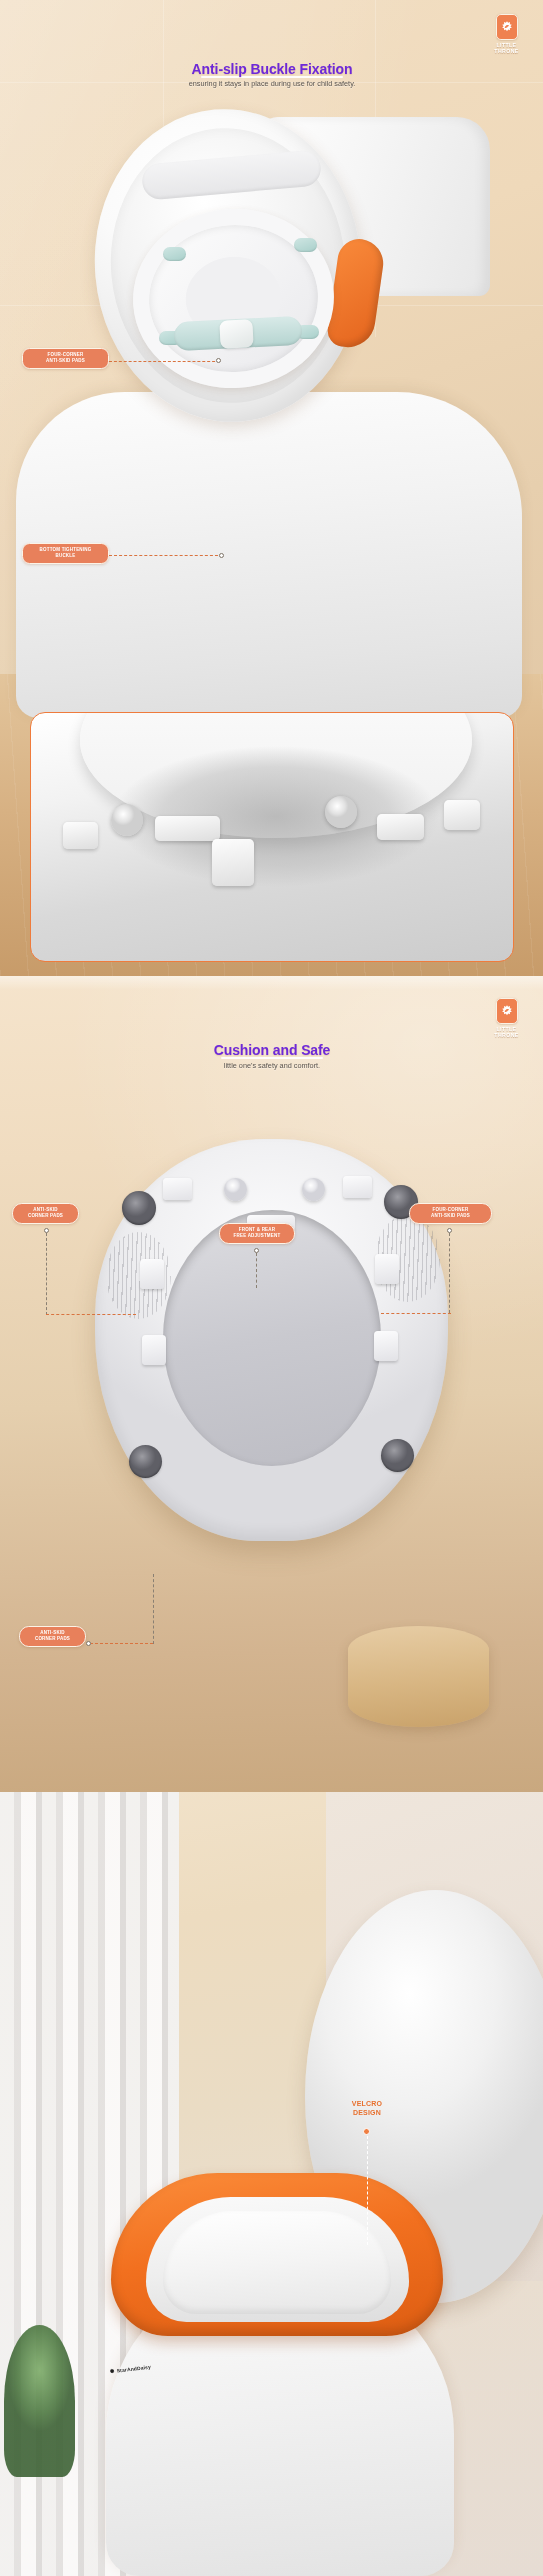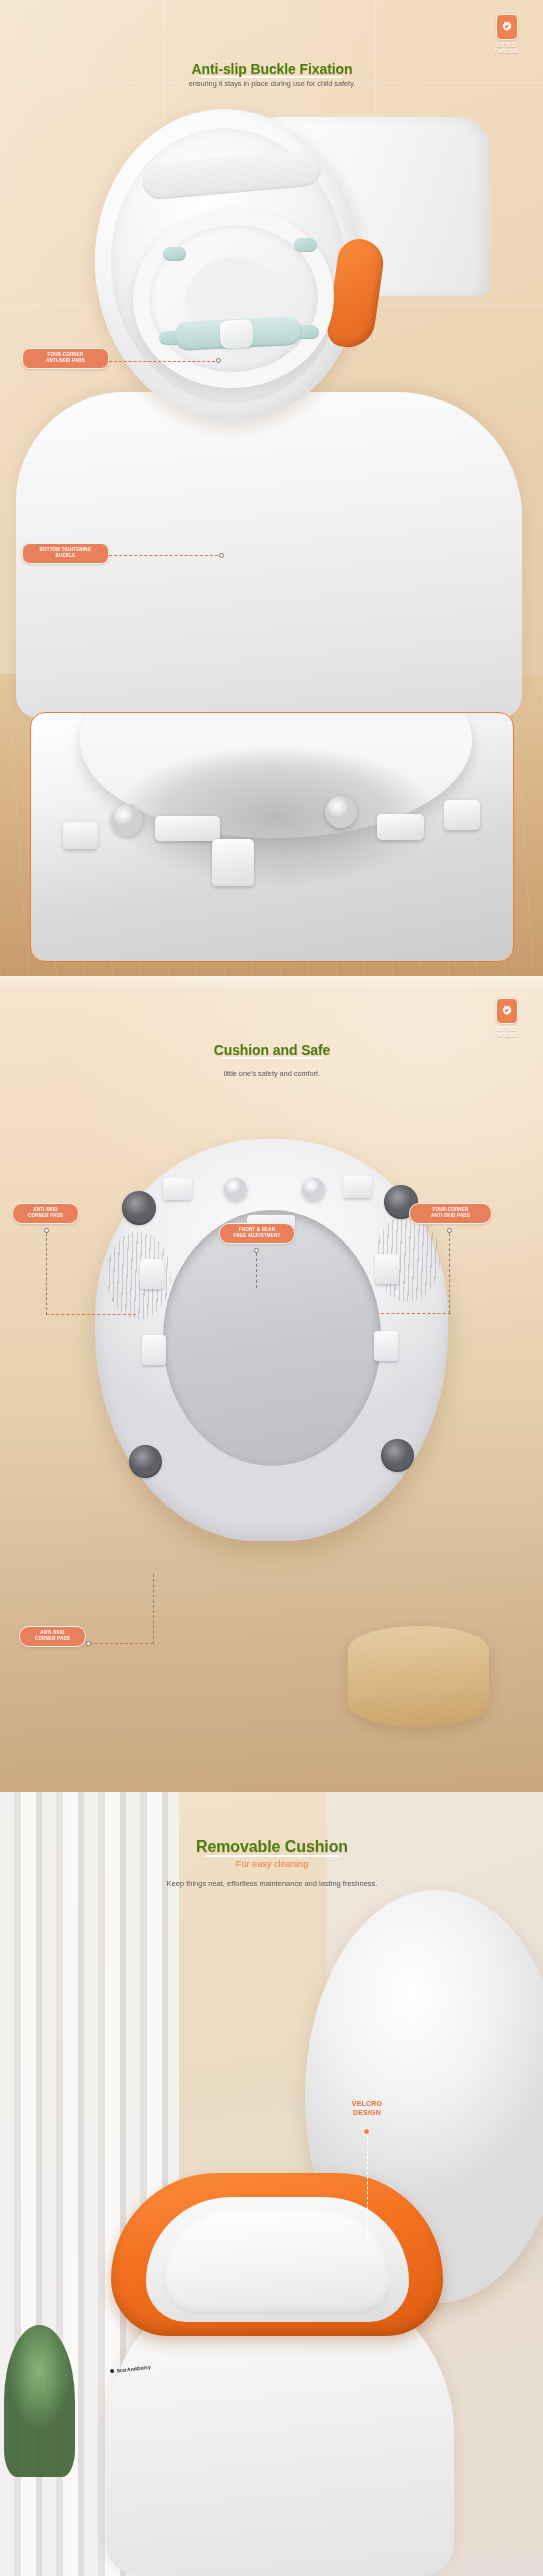--- a/index.html
+++ b/index.html
@@ -66,21 +66,21 @@
   .brand-name {
     margin-top: 2.2px;
     font-size: 5.2px; line-height: 6px; letter-spacing: 0.4px;
     font-weight: 700; color: #ffffff;
     text-shadow: 0 0.5px 0.8px rgba(150,100,60,.45);
   }
 
   
   .heading-block { position: absolute; left: 0; width: 544px; text-align: center; z-index: 30; }
   .h-title {
-    font-size: 14px; font-weight: 700; color: #4d7c0f;
+    font-size: 14px; font-weight: 700; color: #6d28d9;
     letter-spacing: -0.1px;
     display: inline-block; position: relative;
     text-shadow: 0 0.5px 1.1px rgba(200,140,90,.25);
   }
   .h-title .ul {
     position: absolute; left: 6%; right: 6%; bottom: -1.1px; height: 2.2px;
     background: rgba(255,255,255,.92); border-radius: 1.1px; z-index: -1;
   }
   .h-sub-orange {
     margin-top: 2.7px; font-size: 9.2px; color: #ee7a3c; font-weight: 400;
@@ -427,21 +427,21 @@
       </div>
       <div class="brand-name">LITTLE</div>
       <div class="brand-name" style="margin-top:0">THRONE</div>
     </div>
 
     <div class="heading-block" style="top:66px;">
       <div class="h-title">
         <span>Cushion and Safe</span>
         <span class="ul"></span>
       </div>
-      <div class="h-desc" style="margin-top:10px">little one's safety and comfort.</div>
+      <div class="h-desc" style="margin-top:2px">little one's safety and comfort.</div>
     </div>
 
     <div class="photo" id="s2-pedestal"></div>
     <div class="photo" id="s2-seat"></div>
     <div class="photo" id="s2-hole"></div>
 
     <div class="s2-ridges" style="left:106px;top:256px;"></div>
     <div class="s2-ridges" style="left:375px;top:239px;"></div>
 
     <div class="s2-pad" style="left:122px;top:215px;width:34px;height:34px;"></div>
@@ -484,28 +484,20 @@
     <div class="dash-v" style="left:153px;top:598px;height:70px;"></div>
   </div>
 
   <div class="section" id="sec3">
     <div class="bg"></div>
     <div class="photo" id="s3-wall-right"></div>
     <div class="photo" id="s3-curtain"></div>
     <div class="photo" id="s3-plant"></div>
     <div class="photo" id="s3-toilet-lid"></div>
 
-    <div class="heading-block" style="top:46px;">
-      <div class="h-title" style="font-size:16px;">
-        <span>Removable Cushion</span>
-        <span class="ul"></span>
-      </div>
-      <div class="h-sub-orange">For easy cleaning</div>
-      <div class="h-desc single">Keep things neat, effortless maintenance and lasting freshness.</div>
-    </div>
 
     <div style="position:absolute;left:318px;top:307px;width:98px;text-align:center;z-index:36;
                 color:#e8702e;font-size:7px;font-weight:700;line-height:9.2px;letter-spacing:0.2px;">
       <div>VELCRO</div>
       <div>DESIGN</div>
     </div>
     <div class="dot orange" style="left:363px;top:336px;"></div>
     <div class="dash-v white" style="left:367px;top:344px;height:109px;"></div>
 
     <div class="photo" id="s3-bowl"></div>

